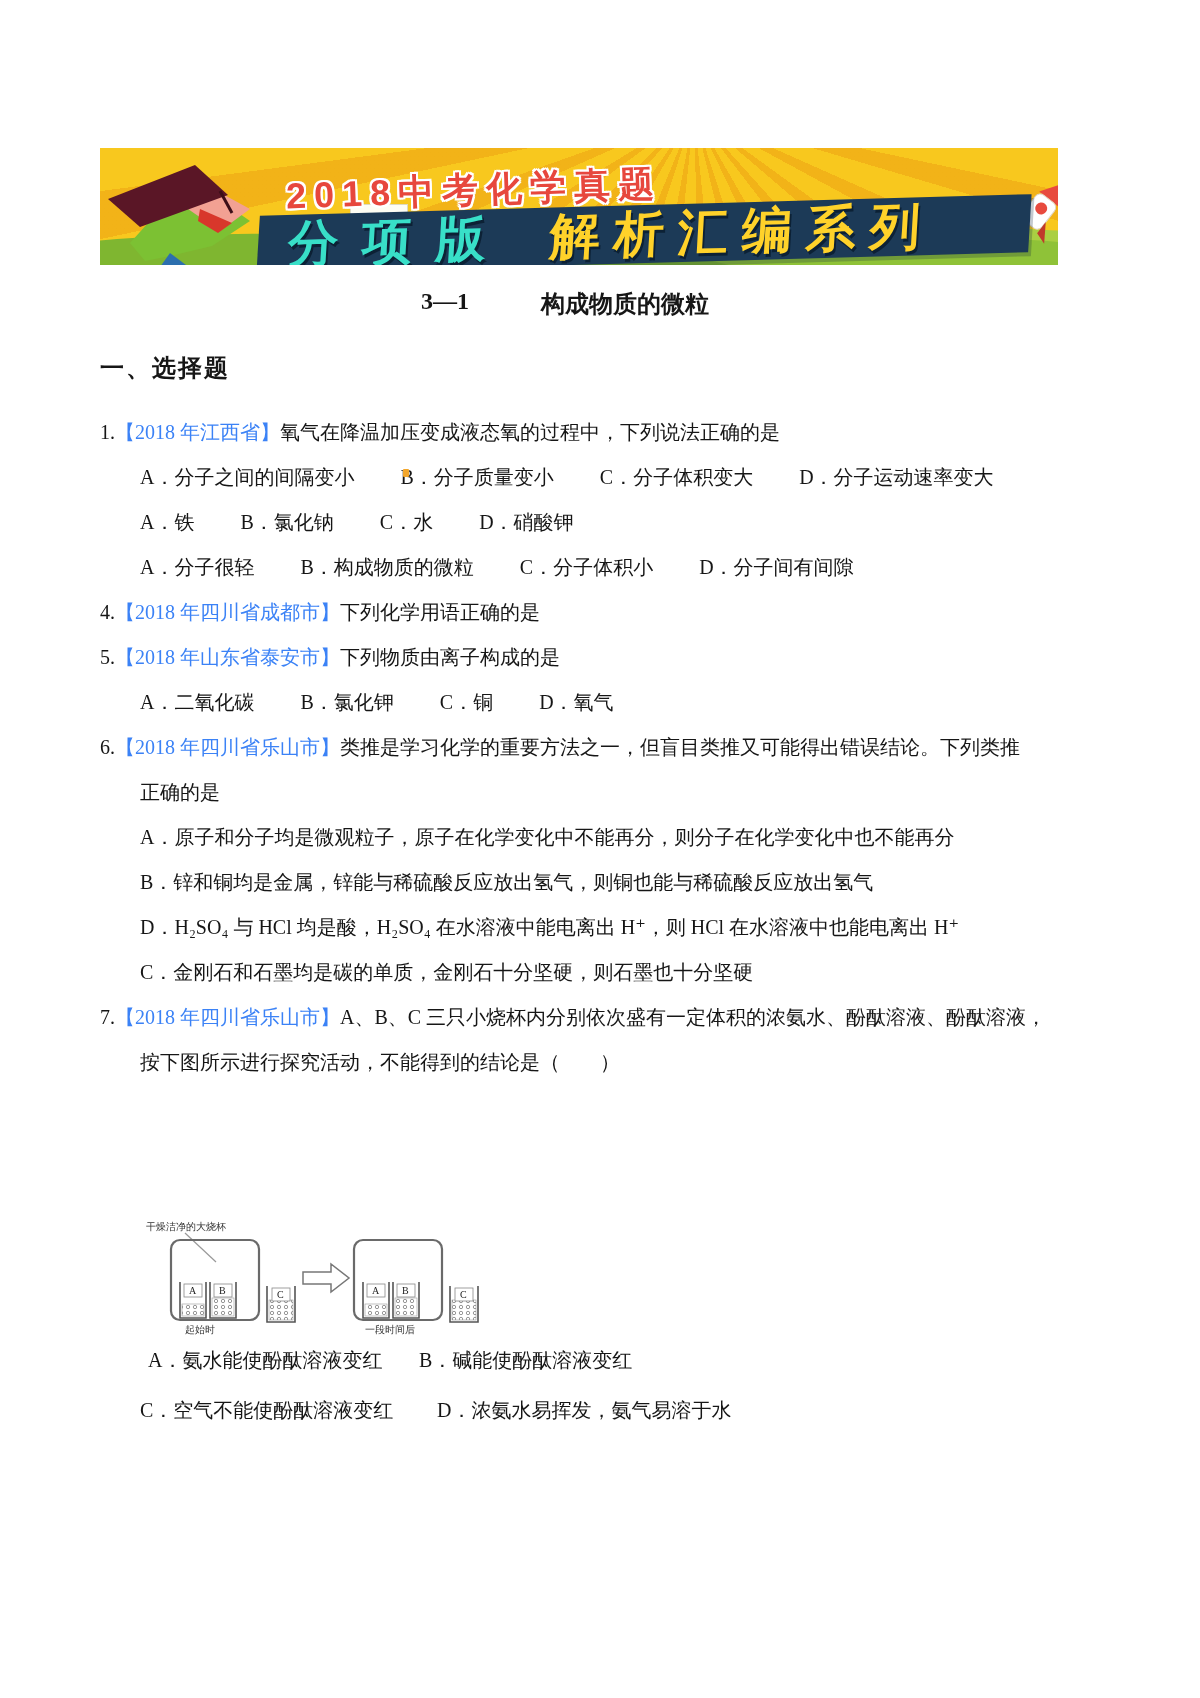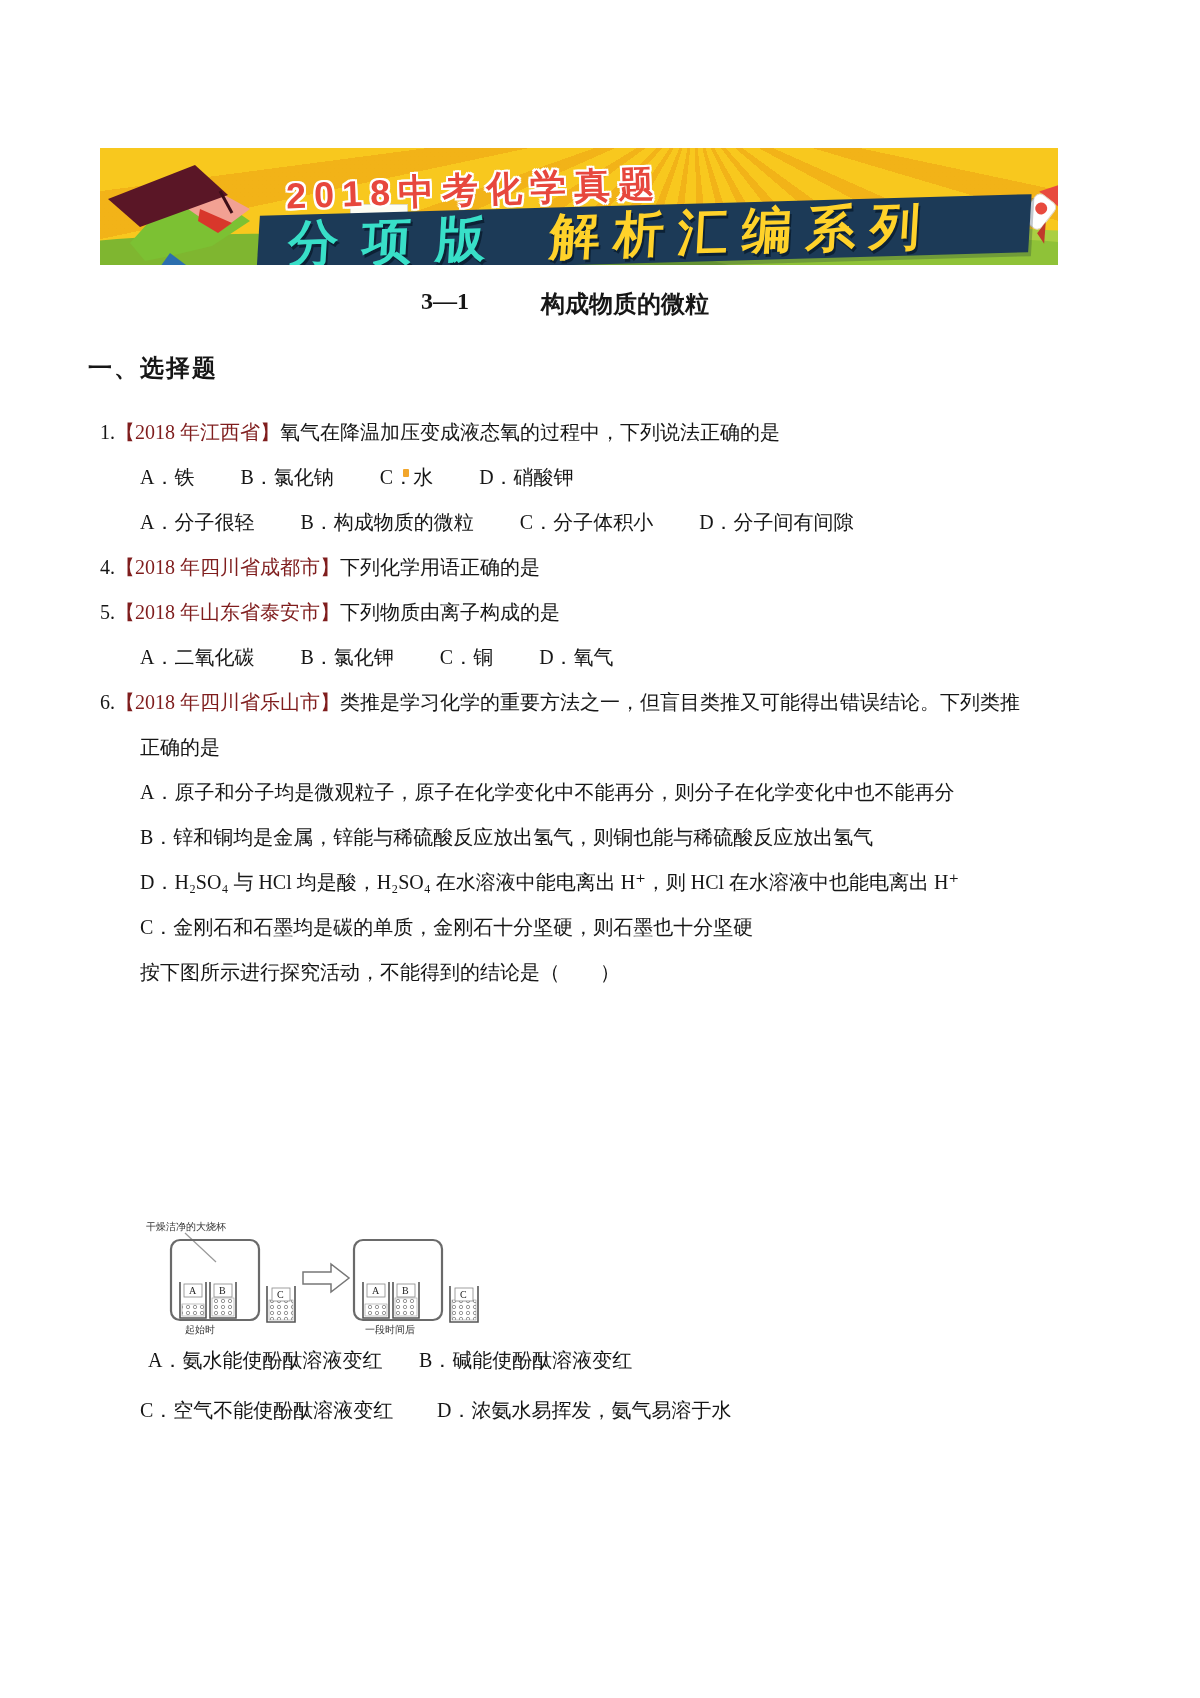--- a/index.html
+++ b/index.html
@@ -31,27 +31,27 @@
     transform:rotate(-1.6deg) skewX(-5deg);display:flex;align-items:center;
     padding-left:30px;gap:40px;box-shadow:3px 4px 0 rgba(20,40,60,.25);
   }
   .navy span{font-family:"Liberation Sans","DejaVu Sans",sans-serif;font-weight:bold;font-size:50px;line-height:1;}
   .navy .t{color:#38dfc8;letter-spacing:24px;text-shadow:2px 3px 0 #0c2135;}
   .navy .g{color:#ffd22a;letter-spacing:14px;text-shadow:2px 3px 0 #0c2135;}
 
   
   .page-title{position:absolute;left:0;top:288px;width:1200px;display:flex;justify-content:center;gap:72px;
     font-weight:bold;font-size:24px;transform:translateX(-35px);}
-  .section{position:absolute;left:88px;top:352px;font-size:24px;font-weight:bold;letter-spacing:2px;}
+  .section{position:absolute;left:100px;top:352px;font-size:24px;font-weight:bold;letter-spacing:2px;}
 
   
   .content{position:absolute;left:100px;top:410px;width:1010px;font-size:20px;}
   .content p{margin:0;line-height:45px;}
   .stem{padding-left:40px;text-indent:-40px;}
-  .qsource{color:#7f1d1d;}
+  .qsource{color:#3b82f6;}
   .opts{padding-left:40px;display:flex;gap:46px;}
   .cont,.optline{padding-left:40px;}
   .odot{position:absolute;left:403px;top:469px;width:6px;height:8px;background:#f2a62c;border-radius:1px;}
 
   .diagram{position:absolute;left:143px;top:1220px;}
   .diagram text{font-family:"Liberation Serif","DejaVu Serif",serif;}
 
   .q7opts{position:absolute;left:100px;top:1335px;width:1000px;font-size:20px;}
   .q7opts p{margin:0;line-height:50px;padding-left:40px;}
   .c1{display:inline-block;width:266px;margin-left:8px;}
@@ -96,20 +96,26 @@
 
 <div class="page-title">
   <span>3—1</span>
   <span>构成物质的微粒</span>
 </div>
 <div class="section">一、选择题</div>
 
 <div class="content">
 
   <p class="stem"><span class="qnum">1.</span><span class="qsource">【2018 年江西省】</span><span>氧气在降温加压变成液态氧的过程中，下列说法正确的是</span></p>
+  <p class="opts">
+    <span>A．分子之间的间隔变小</span>
+    <span>B．分子质量变小</span>
+    <span>C．分子体积变大</span>
+    <span>D．分子运动速率变大</span>
+  </p>
 
   <p class="opts">
     <span>A．铁</span>
     <span>B．氯化钠</span>
     <span>C．水</span>
     <span>D．硝酸钾</span>
   </p>
 
   <p class="opts">
     <span>A．分子很轻</span>
@@ -128,20 +134,21 @@
     <span>D．氧气</span>
   </p>
 
   <p class="stem"><span class="qnum">6.</span><span class="qsource">【2018 年四川省乐山市】</span><span>类推是学习化学的重要方法之一，但盲目类推又可能得出错误结论。下列类推</span></p>
   <p class="cont">正确的是</p>
   <p class="optline">A．原子和分子均是微观粒子，原子在化学变化中不能再分，则分子在化学变化中也不能再分</p>
   <p class="optline">B．锌和铜均是金属，锌能与稀硫酸反应放出氢气，则铜也能与稀硫酸反应放出氢气</p>
   <p class="optline">D．H₂SO₄ 与 HCl 均是酸，H₂SO₄ 在水溶液中能电离出 H⁺，则 HCl 在水溶液中也能电离出 H⁺</p>
   <p class="optline">C．金刚石和石墨均是碳的单质，金刚石十分坚硬，则石墨也十分坚硬</p>
 
+  <p class="stem"><span class="qnum">7.</span><span class="qsource">【2018 年四川省乐山市】</span><span>A、B、C 三只小烧杯内分别依次盛有一定体积的浓氨水、酚酞溶液、酚酞溶液，</span></p>
   <p class="cont">按下图所示进行探究活动，不能得到的结论是（　　）</p>
 </div>
 
 <div class="odot"></div>
 
 <svg class="diagram" width="342" height="116" viewBox="0 0 342 116">
   <defs>
     <pattern id="dotp" width="7" height="6" patternUnits="userSpaceOnUse">
       <circle cx="3" cy="3" r="1.7" fill="none" stroke="#8a8a8a" stroke-width="0.9"></circle>
     </pattern>

